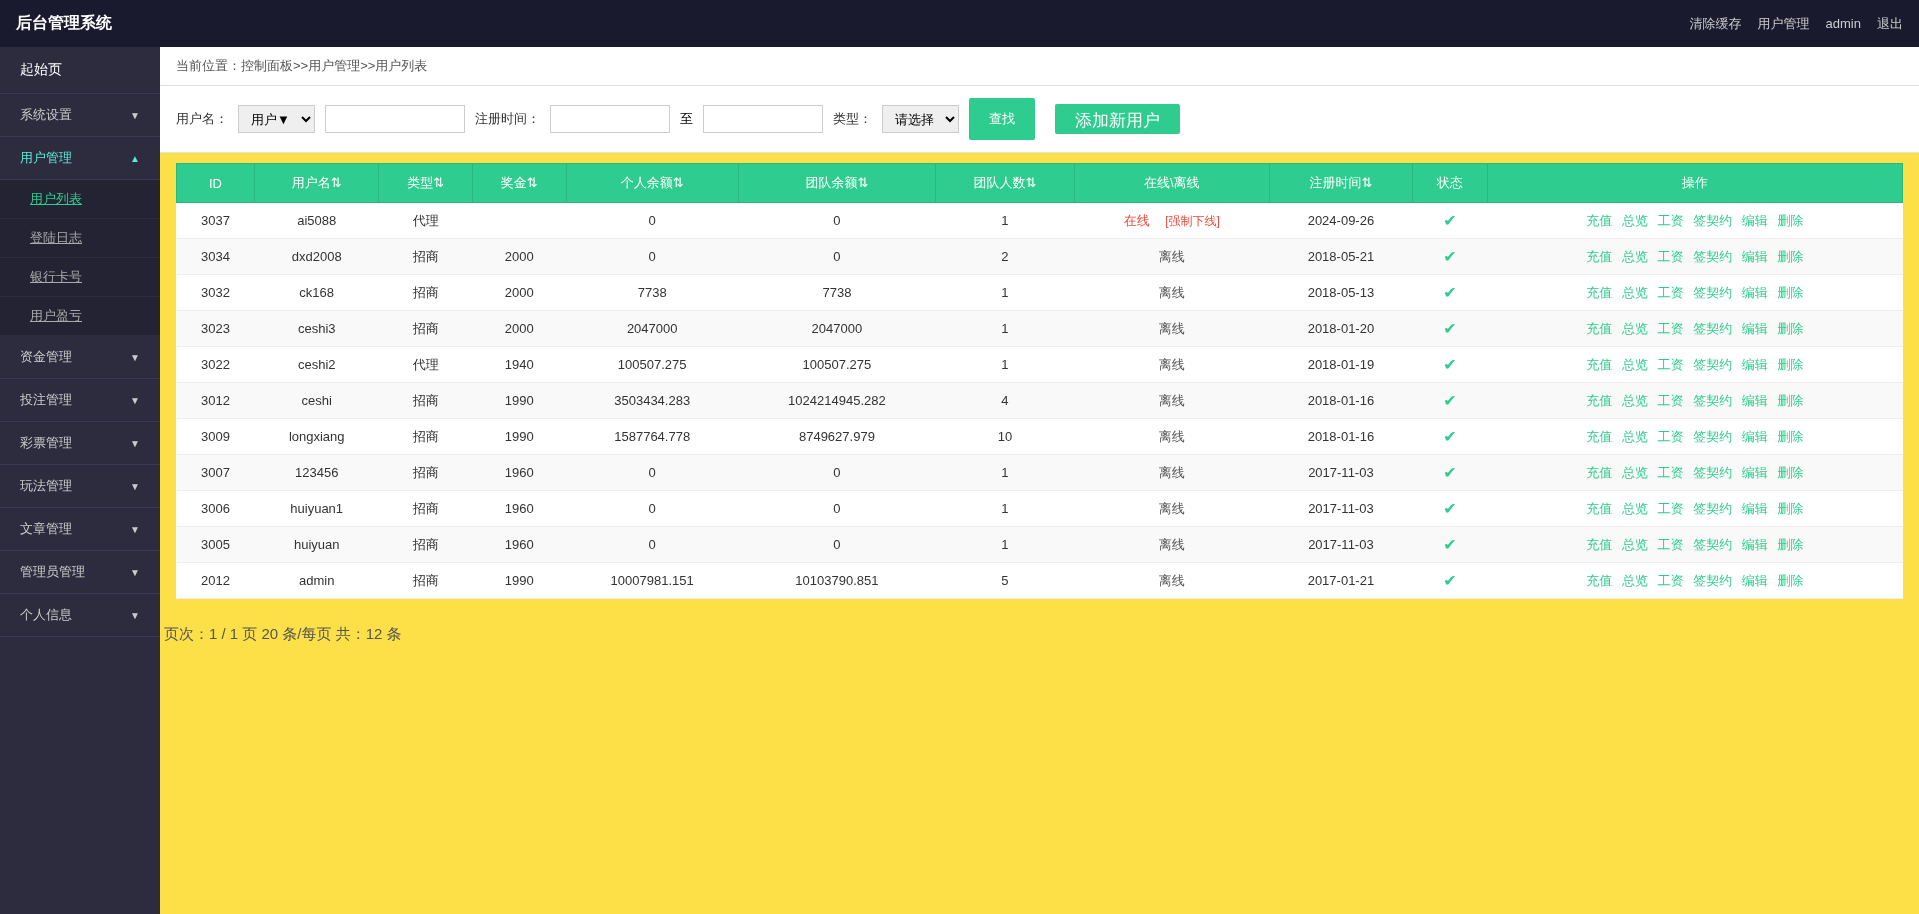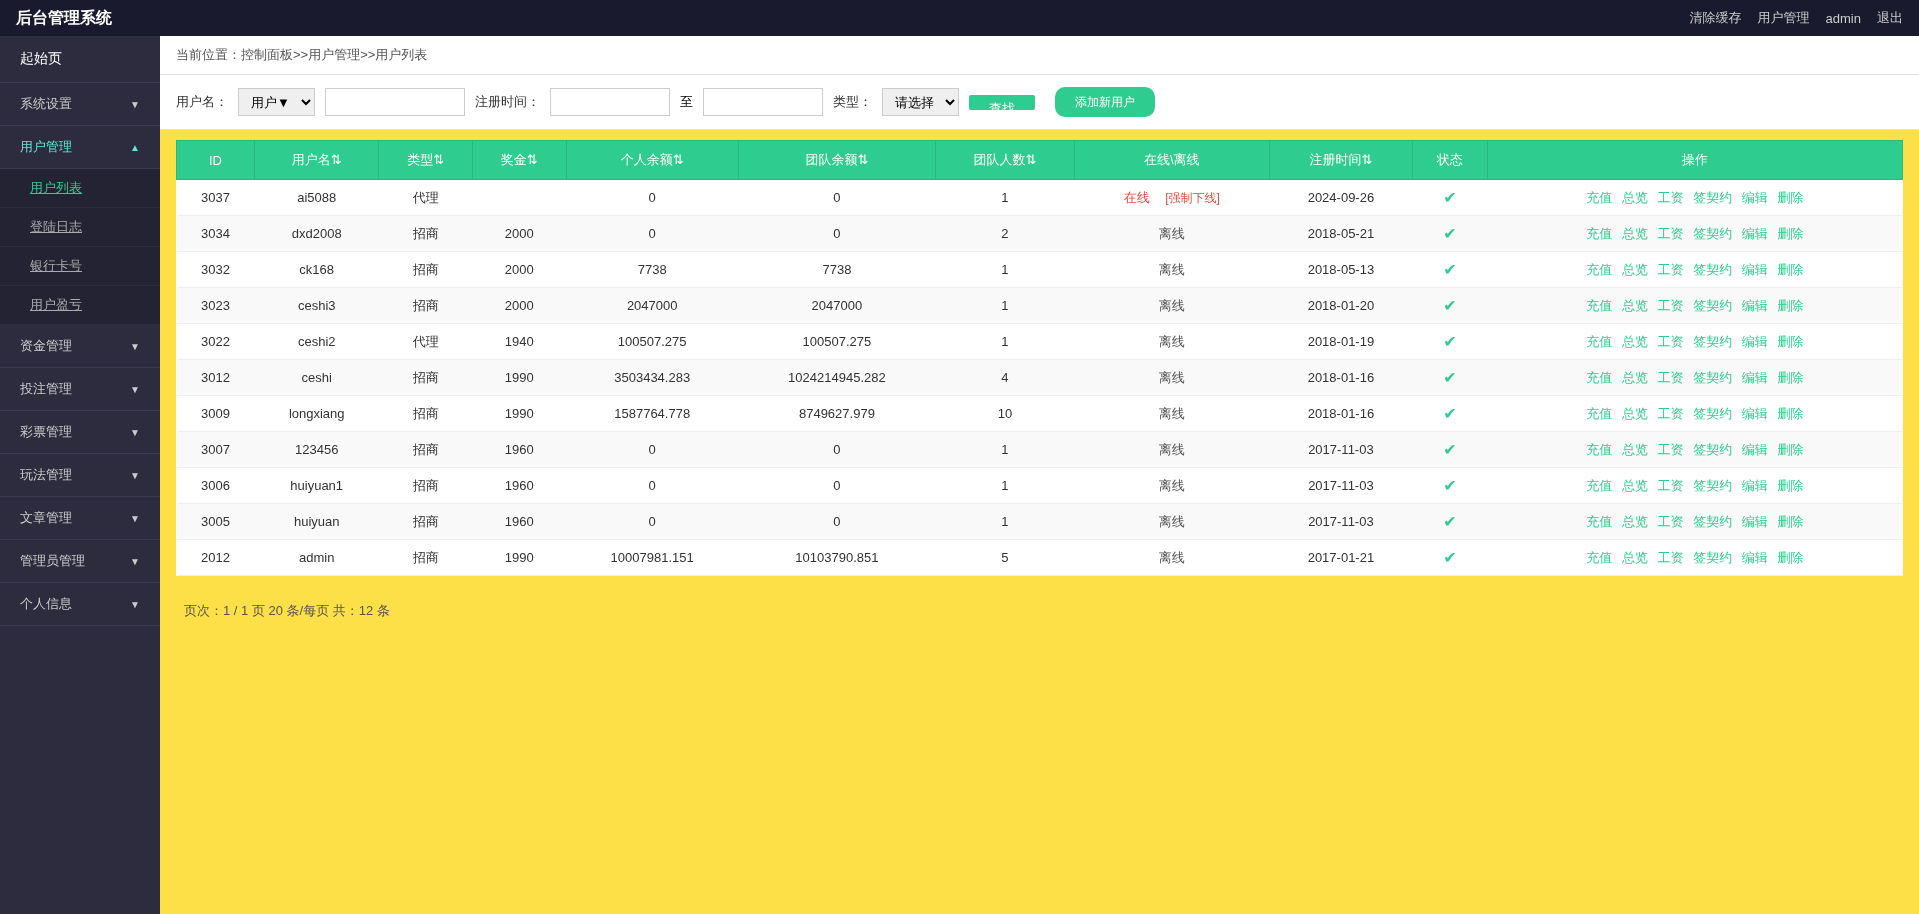--- a/index.html
+++ b/index.html
@@ -1,19 +1,19 @@
 <!DOCTYPE html>
 <html><head>
   <meta charset="utf-8">
   <style>
     * { box-sizing: border-box; margin: 0; padding: 0; }
     body { font-family: "Microsoft YaHei", SimSun, sans-serif; font-size: 13px; background: #f0f0f0; display: flex; flex-direction: column; height: 100vh; overflow: hidden; }
 
     
-    .topbar { background: #1a1a2e; color: #fff; height: 36px; display: flex; align-items: center; justify-content: space-between; padding: 0 16px; flex-shrink: 0; }
+    .topbar { background: #1a1a2e; color: #fff; height: 47px; display: flex; align-items: center; justify-content: space-between; padding: 0 16px; flex-shrink: 0; }
     .topbar-title { font-size: 16px; color: #fff; font-weight: bold; }
     .topbar-actions { display: flex; align-items: center; gap: 16px; font-size: 13px; }
     .topbar-actions span { cursor: pointer; color: #ccc; display: flex; align-items: center; gap: 4px; }
 
     
     .layout { display: flex; flex: 1; overflow: hidden; }
 
     
     .sidebar { width: 160px; background: #2c2c3e; color: #ccc; flex-shrink: 0; overflow-y: auto; }
     .sidebar-home { color: #fff; padding: 14px 20px; font-size: 14px; cursor: pointer; border-bottom: 1px solid #3a3a50; }
@@ -29,39 +29,39 @@
 
     
     .breadcrumb { background: #fff; padding: 10px 16px; font-size: 13px; color: #555; border-bottom: 1px solid #e0e0e0; }
 
     
     .filter-bar { background: #fff; padding: 12px 16px; display: flex; align-items: center; gap: 10px; flex-wrap: wrap; border-bottom: 1px solid #e0e0e0; }
     .filter-bar label { color: #333; }
     .filter-bar select, .filter-bar input[type="text"] { border: 1px solid #ccc; padding: 4px 8px; font-size: 13px; height: 28px; }
     .filter-bar input[type="text"] { width: 140px; }
     .filter-bar .date-input { width: 120px; }
-    .btn-search { background: #2ecc8e; color: #fff; border: none; padding: 5px 20px; font-size: 13px; cursor: pointer; height: 15px; border-radius: 2px; }
-    .btn-add { background: #2ecc8e; color: #fff; border: none; padding: 5px 20px; font-size: 12px; cursor: pointer; height: 30px; border-radius: 10px; margin-left: 10px; }
+    .btn-search { background: #2ecc8e; color: #fff; border: none; padding: 5px 20px; font-size: 13px; cursor: pointer; height: 42px; border-radius: 2px; }
+    .btn-add { background: #2ecc8e; color: #fff; border: none; padding: 5px 20px; font-size: 17px; cursor: pointer; height: 30px; border-radius: 2px; margin-left: 10px; }
 
     
     .table-container { padding: 0 16px 16px; margin-top: 10px; }
     table { width: 100%; border-collapse: collapse; background: #fff; font-size: 13px; }
     thead tr { background: #2ecc8e; color: #fff; }
     thead th { padding: 10px 8px; text-align: center; font-weight: normal; border: 1px solid #29b87c; white-space: nowrap; }
     tbody tr { border-bottom: 1px solid #eee; }
     tbody tr:nth-child(even) { background: #f9f9f9; }
     tbody td { padding: 8px 8px; text-align: center; color: #333; white-space: nowrap; }
     .status-online { color: #e74c3c; }
     .status-offline { color: #555; }
     .status-icon { color: #2ecc8e; font-size: 16px; }
     .action-link { color: #2ecc8e; cursor: pointer; margin: 0 3px; text-decoration: none; }
     .forced-offline { color: #e74c3c; margin-left: 12px; cursor: pointer; font-size: 12px; }
 
     
-    .pagination { padding: 10px 24px; font-size: 13px; color: #555; }
+    .pagination { padding: 10px 4px; font-size: 15px; color: #555; }
 
     
     ::-webkit-scrollbar { width: 6px; height: 6px; }
     ::-webkit-scrollbar-thumb { background: #2ecc8e; border-radius: 3px; }
     ::-webkit-scrollbar-track { background: #f0f0f0; }
   </style>
 </head>
 <body>
 
 <div class="topbar">

